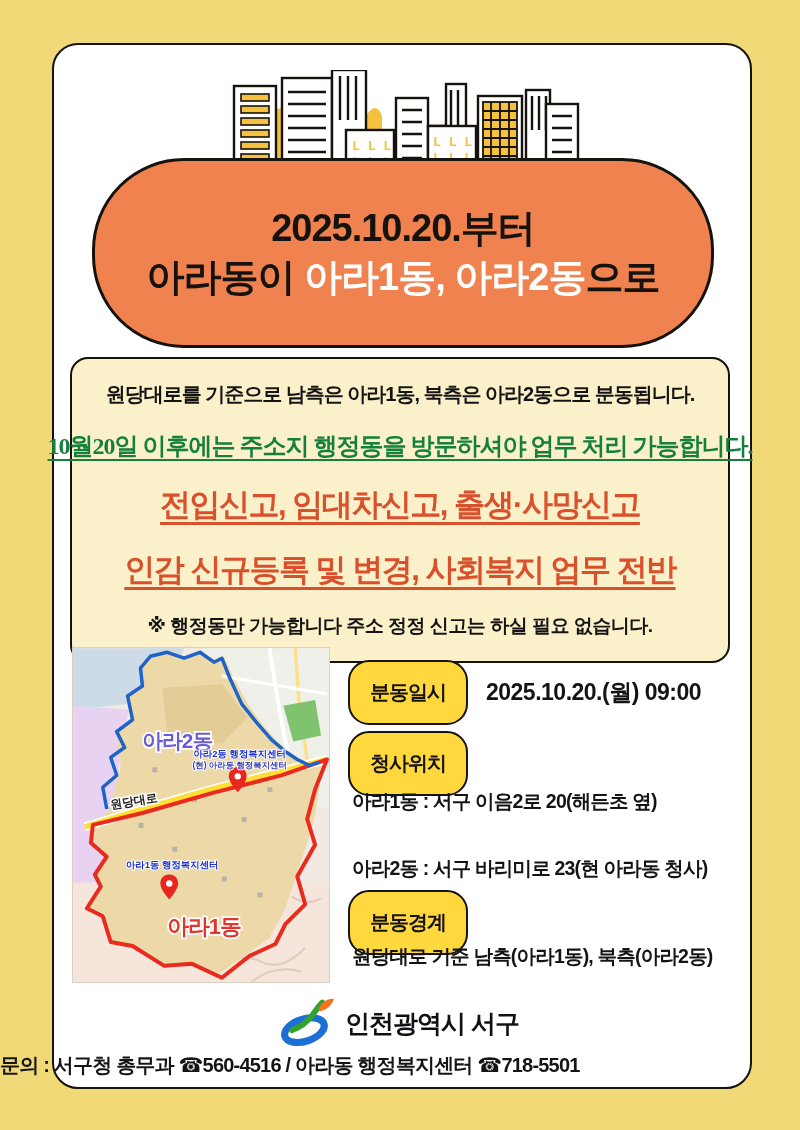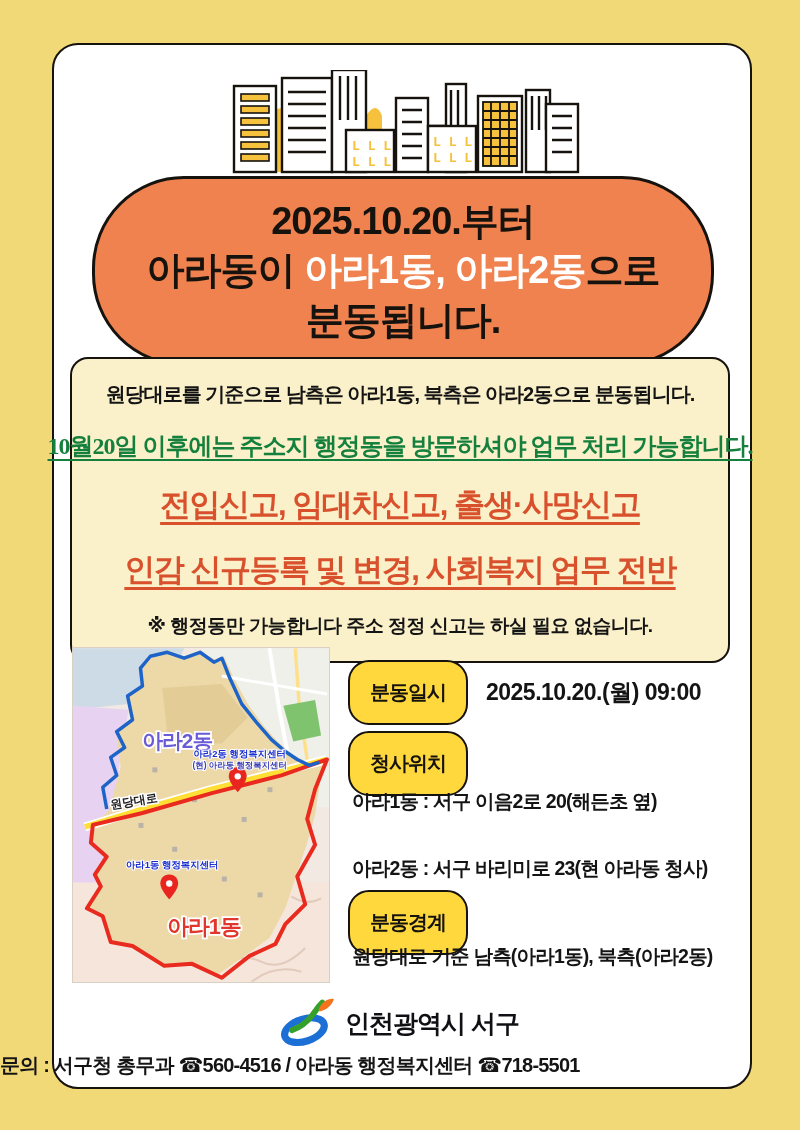--- a/index.html
+++ b/index.html
@@ -11,21 +11,21 @@
   }
   .page{position:absolute;inset:0;}
   .panel{
     position:absolute;left:52px;top:43px;width:696px;height:1042px;
     background:#ffffff;border:2px solid #16120e;border-radius:26px;
   }
   
   .skyline{position:absolute;left:228px;top:70px;width:352px;height:104px;}
   
   .banner{
-    position:absolute;left:92px;top:176px;width:616px;height:184px;
+    position:absolute;left:92px;top:158px;width:616px;height:184px;
     background:#f0824f;border:3px solid #16120e;border-radius:92px;
     display:flex;flex-direction:column;align-items:center;justify-content:center;
     text-align:center;
   }
   .banner .bl{
     font-size:38px;font-weight:900;color:#16120e;line-height:1.3;
     letter-spacing:-1px;white-space:nowrap;
   }
   .banner .hl{color:#ffffff;}
   
@@ -119,21 +119,20 @@
       <path fill="none" d="M304,26 v34 M311,26 v34 M318,26 v34"></path>
 
       <rect x="318" y="34" width="32" height="68"></rect>
       <path fill="none" d="M324,46 h20 M324,58 h20 M324,70 h20 M324,82 h20"></path>
     </g>
   </svg>
 
   <div class="banner">
     <div class="bl">2025.10.20.부터</div>
     <div class="bl"><span>아라동이 </span><span class="hl">아라1동, 아라2동</span><span>으로</span></div>
-    <div class="bl">분동됩니다.</div>
   </div>
 
   <div class="notice">
     <div class="n1">원당대로를 기준으로 남측은 아라1동, 북측은 아라2동으로 분동됩니다.</div>
     <div class="n2">10월20일 이후에는 주소지 행정동을 방문하셔야 업무 처리 가능합니다.</div>
     <div class="n-big">전입신고, 임대차신고, 출생·사망신고</div>
     <div class="n-big">인감 신규등록 및 변경, 사회복지 업무 전반</div>
     <div class="n5">※ 행정동만 가능합니다 주소 정정 신고는 하실 필요 없습니다.</div>
   </div>
 

